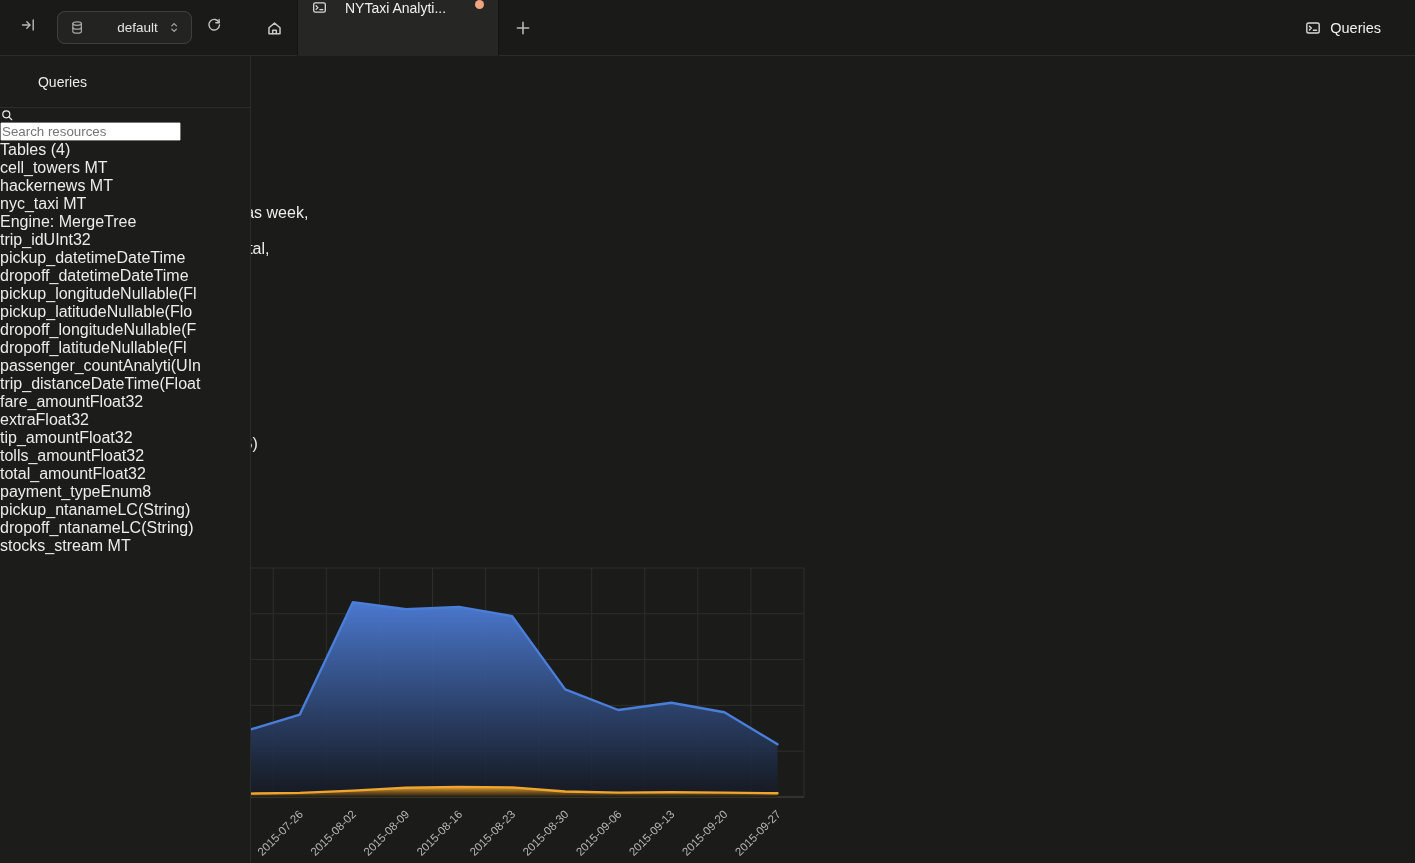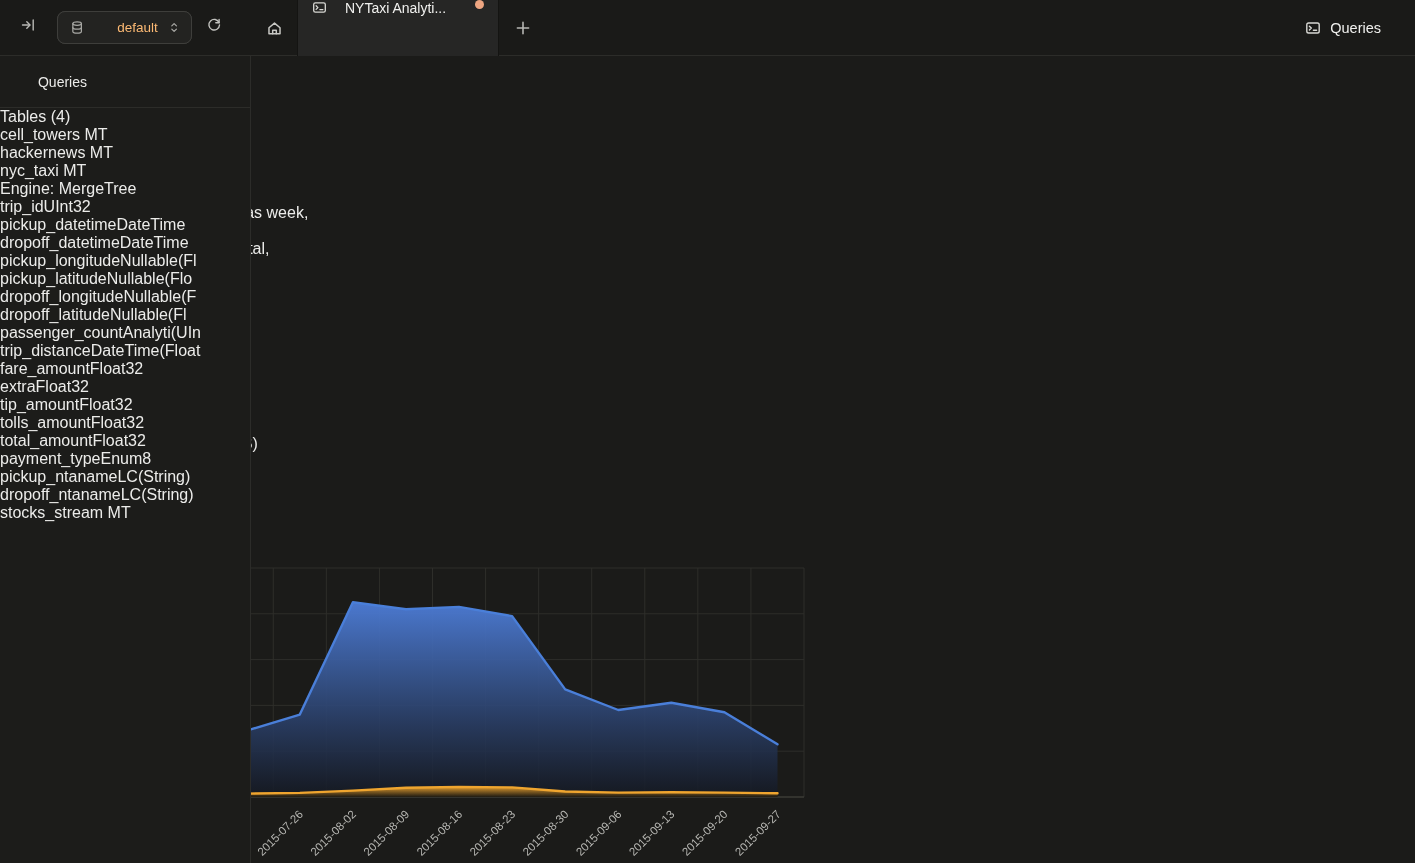--- a/index.html
+++ b/index.html
@@ -6,21 +6,21 @@
   html,body { background:#111110; }
   body { font-family:"Liberation Sans", sans-serif; }
   #app { position:relative; width:1415px; height:863px; background:#1b1b19; color:#ececea; overflow:hidden; }
   .ic { width:16px; height:16px; stroke:currentColor; fill:none; stroke-width:1.4; stroke-linecap:round; stroke-linejoin:round; display:block; }
   .ic-fill { stroke:none; fill:currentColor; }
 
   
   .topbar { position:absolute; left:0; top:0; width:1415px; height:56px; background:#1a1a18; border-bottom:1px solid #2c2c29; }
   .collapse-btn { position:absolute; left:20px; top:17px; width:22px; height:22px; color:#b9b9b5; cursor:pointer; }
   .db-select { position:absolute; left:57px; top:11px; width:135px; height:33px; background:#232321; border:1px solid #3e3e3b; border-radius:8px; display:flex; align-items:center; padding:0 10px 0 12px; gap:9px; }
-  .db-select .lbl { flex:1; font-size:13.5px; color:#fdba74;margin-left:24px; }
+  .db-select .lbl { flex:1; font-size:13.5px; color:#e5e5e5;margin-left:24px; }
   .db-select .ic { color:#a8a8a4; width:15px; height:15px; }
   .refresh-btn { position:absolute; left:206px; top:17px; width:22px; height:22px; color:#c2c2be; cursor:pointer; }
   .tabstrip { position:absolute; left:251px; top:0; height:56px; display:flex; align-items:stretch; }
   .home-btn { width:46px; display:flex; align-items:center; justify-content:center; color:#c8c8c4; cursor:pointer; }
   .qtab { width:202px; background:#262625; border-left:1px solid #141412; border-right:1px solid #141412; display:flex; gap:18px; padding:0 14px; cursor:pointer; }
   .qtab .ic { width:15px; height:15px; color:#d8d8d4; flex-shrink:0; }
   .qtab .t { font-size:14px; color:#f0f0ee; white-space:nowrap; overflow:hidden; flex:1; }
   .qtab .dot { width:9px; height:9px; border-radius:50%; background:#eda581; flex-shrink:0; }
   .newtab-btn { width:48px; display:flex; align-items:center; justify-content:center; color:#b8b8b4; cursor:pointer; }
   .queries-top { position:absolute; right:34px; top:0; height:56px; display:flex; align-items:center; gap:9px; color:#f0f0ee; font-size:14.5px; cursor:pointer; }
@@ -171,20 +171,27 @@
           <path d="M8.4 10.2h3.2"></path>
         </svg>
       <span>Queries</span>
     </div>
   </div>
 
   <div class="sidebar">
     <div class="side-tabs">
       <div class="side-tab off">Queries</div>
       <div class="side-underline"></div>
+    </div>
+    <div class="side-search">
+      <svg class="ic" viewBox="0 0 16 16" style="width:14px;height:14px">
+          <circle cx="7.2" cy="7.2" r="4"></circle>
+          <path d="M10.2 10.2l3.2 3.2"></path>
+        </svg>
+      <input type="text" placeholder="Search resources" style="">
     </div>
     <div class="side-section">Tables (4)</div>
     <div class="tbl-rows">
       <div class="tbl-row">
         <span class="nm">cell_towers</span>
         <span class="badge-mt">MT</span>
       </div>
       <div class="tbl-row">
         <span class="nm">hackernews</span>
         <span class="badge-mt">MT</span>

